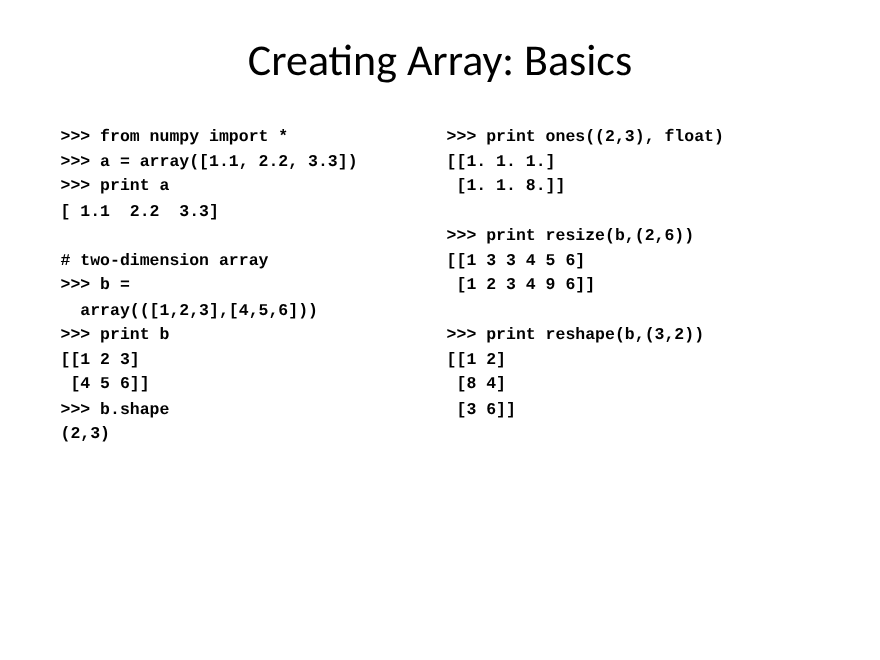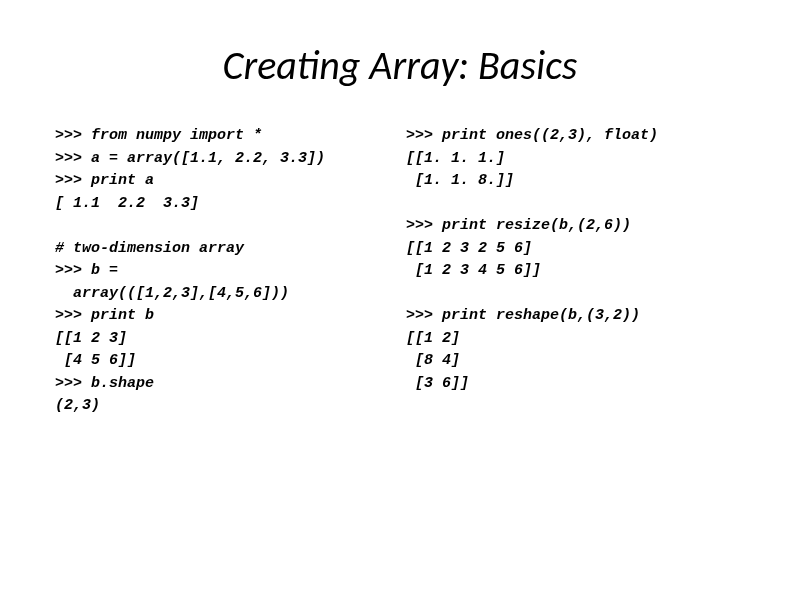--- a/index.html
+++ b/index.html
@@ -10,22 +10,21 @@
     body {
       width: 800px;
       height: 600px;
       background: #ffffff;
       font-family: "Calibri", "Arial", sans-serif;
       overflow: hidden;
     }
     .slide {
       width: 100%;
       height: 100%;
-      padding: 41px 55px 40px 55px;
-      font-style: italic;
+      padding: 30px 55px 40px 55px;
     }
     .title {
       font-size: 40px;
       font-weight: 400;
       color: #000000;
       text-align: center;
       margin-bottom: 35px;
       letter-spacing: 0px;
     }
     .columns {
@@ -59,21 +58,21 @@
 <span>&gt;&gt;&gt; print b</span>
 <span>[[1 2 3]</span>
 <span> [4 5 6]]</span>
 <span>&gt;&gt;&gt; b.shape</span>
 <span>(2,3)</span></div>
     <div class="col"><span>&gt;&gt;&gt; print ones((2,3), float)</span>
 <span>[[1. 1. 1.]</span>
 <span> [1. 1. 8.]]</span>
 <span></span>
 <span>&gt;&gt;&gt; print resize(b,(2,6))</span>
-<span>[[1 2 3 2 5 6]</span>
-<span> [1 2 3 4 5 6]]</span>
+<span>[[1 3 3 4 5 6]</span>
+<span> [1 2 3 4 9 6]]</span>
 <span></span>
 <span>&gt;&gt;&gt; print reshape(b,(3,2))</span>
 <span>[[1 2]</span>
 <span> [8 4]</span>
 <span> [3 6]]</span></div>
   </div>
 </div>
 
 </body></html>

